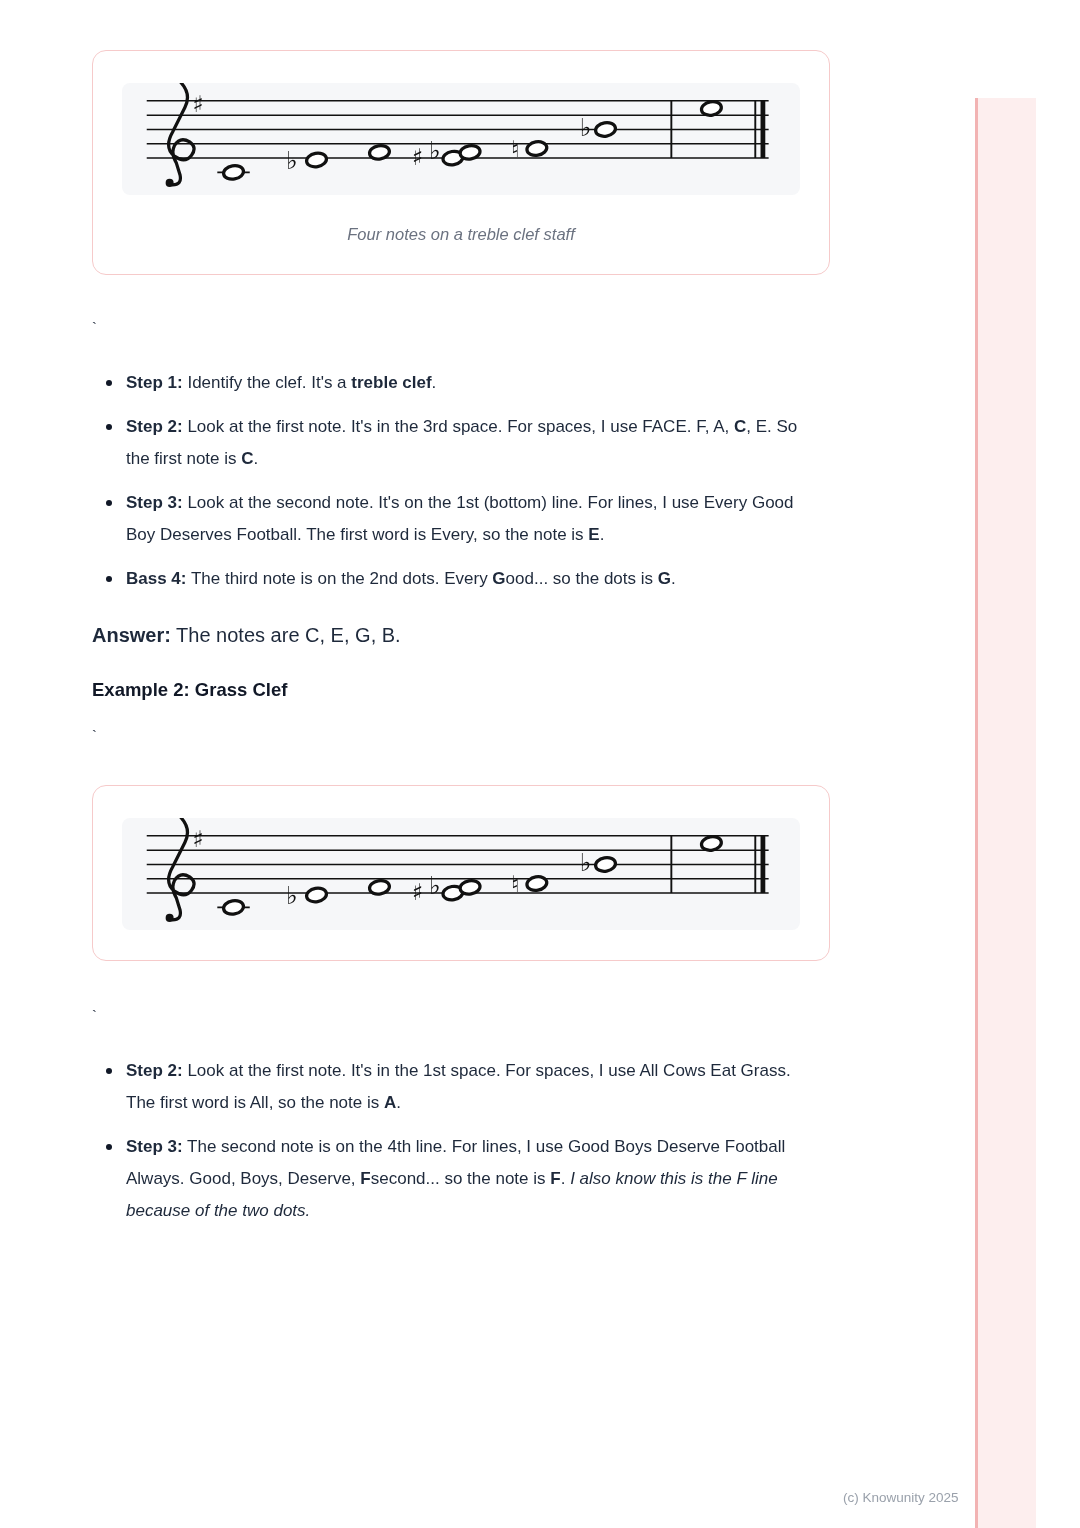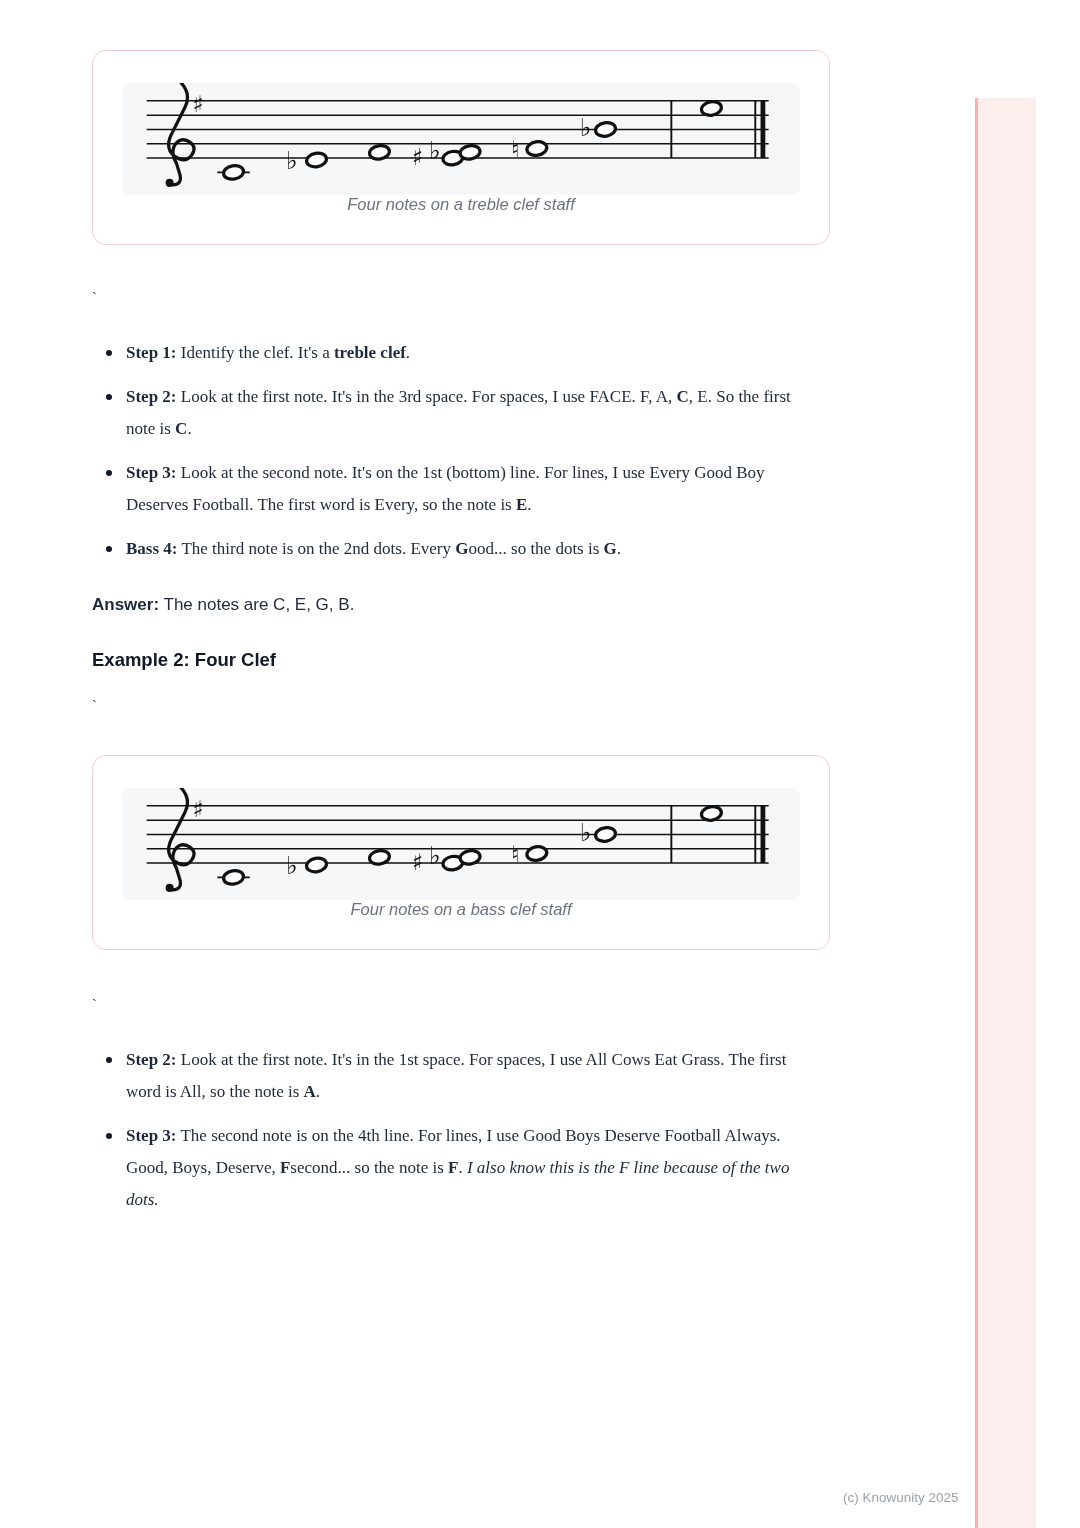--- a/index.html
+++ b/index.html
@@ -27,51 +27,50 @@
   .card-first { margin-top:50px; }
   .staff-wrap {
     margin:0 auto; width:678px; height:112px;
     background:#f6f7f9; border-radius:8px;
     display:flex; align-items:center; justify-content:center;
     overflow:hidden;
   }
   .staff-svg { display:block; }
   .acc { font-family:"DejaVu Sans", sans-serif; fill:#111; }
   .caption {
-    text-align:center;
+    margin-top:30px; text-align:center;
     font-style:italic; color:#6b7280; font-size:16.5px;
   }
 
   .tick { margin:44px 0 0 92px; font-size:15px; color:#1e293b; line-height:18px; }
   .tick-2 { margin-top:26px; }
   .tick-3 { margin-top:46px; }
 
   ul.steps {
     list-style:none;
     margin:30px 0 0 104px;
     width:712px;
-    font-family:Liberation Serif, serif;
   }
   ul.steps li {
     position:relative;
     padding-left:22px;
     font-size:17px;
     line-height:32px;
     margin-bottom:12px;
   }
   ul.steps li::before {
     content:"";
     position:absolute; left:2px; top:13px;
     width:6px; height:6px; border-radius:50%;
     background:#111827;
   }
   .b { font-weight:700; }
   .i { font-style:italic; }
 
-  .answer { margin:24px 0 0 92px; font-size:17px; line-height:32px; width:720px; }
+  .answer { margin:24px 0 0 92px; font-size:20px; line-height:32px; width:720px; }
   .heading { margin:28px 0 0 92px; font-size:18.5px; font-weight:700; color:#111827; }
   .card-second { margin-top:40px; }
 
   .footer {
     position:absolute; left:843px; top:1440px;
     font-size:13.5px; color:#9aa1ab; z-index:5;
     white-space:nowrap;
   }
 </style>
 </head>
@@ -132,21 +131,21 @@
 
   <ul class="steps">
       <li><span class="b">Step 1:</span><span> Identify the clef. It's a </span><span class="b">treble clef</span><span>.</span></li>
       <li><span class="b">Step 2:</span><span> Look at the first note. It's in the 3rd space. For spaces, I use FACE. F, A, </span><span class="b">C</span><span>, E. So the first note is </span><span class="b">C</span><span>.</span></li>
       <li><span class="b">Step 3:</span><span> Look at the second note. It's on the 1st (bottom) line. For lines, I use Every Good Boy Deserves Football. The first word is Every, so the note is </span><span class="b">E</span><span>.</span></li>
       <li><span class="b">Bass 4:</span><span> The third note is on the 2nd dots. Every </span><span class="b">G</span><span>ood... so the dots is </span><span class="b">G</span><span>.</span></li>
     </ul>
 
   <p class="answer"><span class="b">Answer:</span><span> The notes are C, E, G, B.</span></p>
 
-  <h3 class="heading">Example 2: Four Clef</h3>
+  <h3 class="heading">Example 2: Grass Clef</h3>
 
   <div class="tick tick-2">`</div>
 
   <div class="card card-second">
     <div class="staff-wrap">
       <svg class="staff-svg" width="655" height="124" viewBox="0 0 680 130">
         <g stroke="#111" stroke-width="1.6">
           <line x1="10" y1="25" x2="662" y2="25"></line>
           <line x1="10" y1="40" x2="662" y2="40"></line>
           <line x1="10" y1="55" x2="662" y2="55"></line>
@@ -178,21 +177,20 @@
         <text class="acc" x="464" y="62" font-size="26">♭</text>
         <ellipse cx="491" cy="55" rx="10.5" ry="7" fill="#fff" stroke="#111" stroke-width="3.4" transform="rotate(-10 491 55)"></ellipse>
 
         <line x1="560" y1="25" x2="560" y2="85" stroke="#111" stroke-width="2"></line>
         <ellipse cx="602" cy="33" rx="10.5" ry="7" fill="#fff" stroke="#111" stroke-width="3.4" transform="rotate(-10 602 33)"></ellipse>
 
         <line x1="648" y1="25" x2="648" y2="85" stroke="#111" stroke-width="2"></line>
         <line x1="656" y1="25" x2="656" y2="85" stroke="#111" stroke-width="5"></line>
       </svg>
     </div>
-    <div class="caption">Four notes on a bass clef staff</div>
   </div>
 
   <div class="tick tick-3">`</div>
 
   <ul class="steps">
       <li><span class="b">Step 2:</span><span> Look at the first note. It's in the 1st space. For spaces, I use All Cows Eat Grass. The first word is All, so the note is </span><span class="b">A</span><span>.</span></li>
       <li><span class="b">Step 3:</span><span> The second note is on the 4th line. For lines, I use Good Boys Deserve Football Always. Good, Boys, Deserve, </span><span class="b">F</span><span>second... so the note is </span><span class="b">F</span><span>. </span><span class="i">I also know this is the F line because of the two dots.</span></li>
     </ul>
 
   <div class="footer">(c) Knowunity 2025</div>

